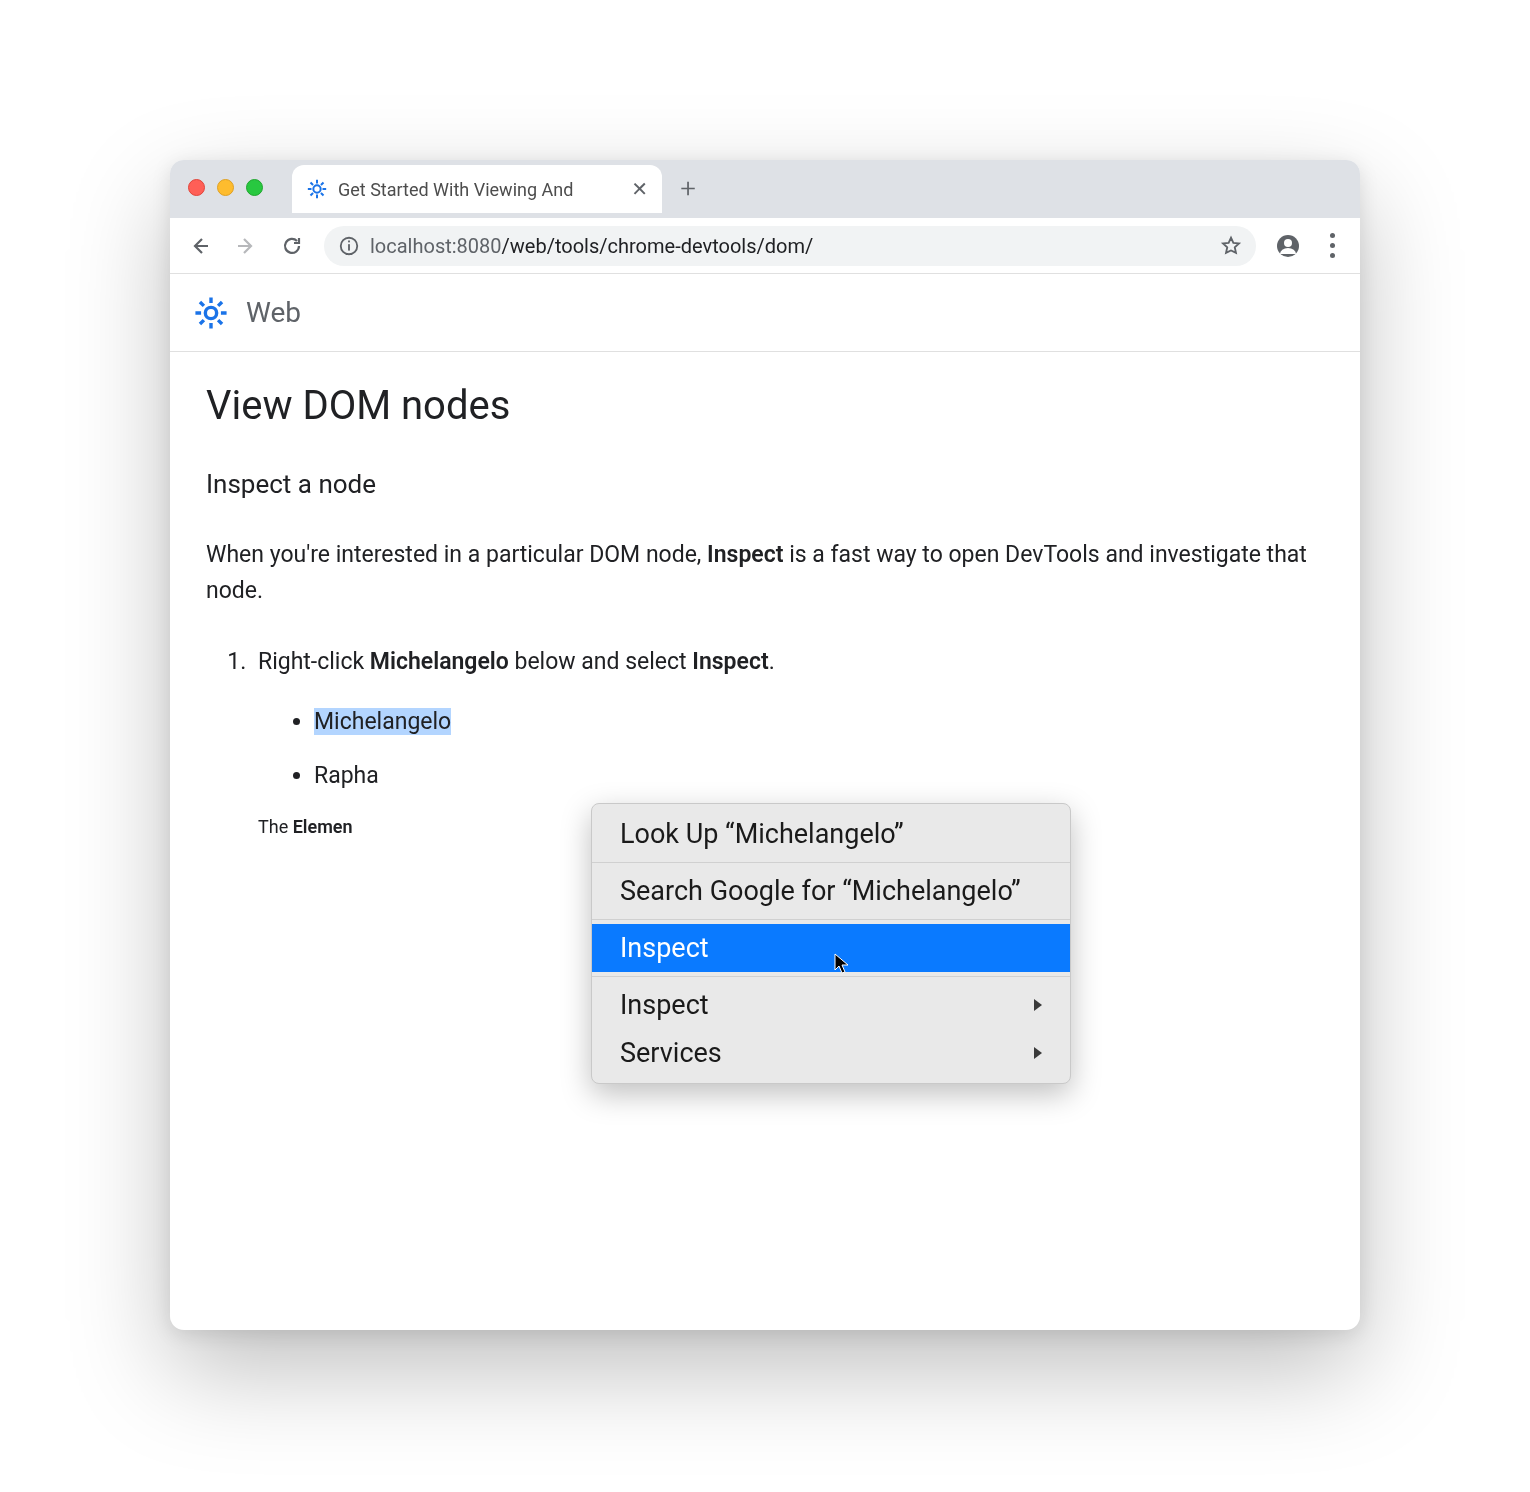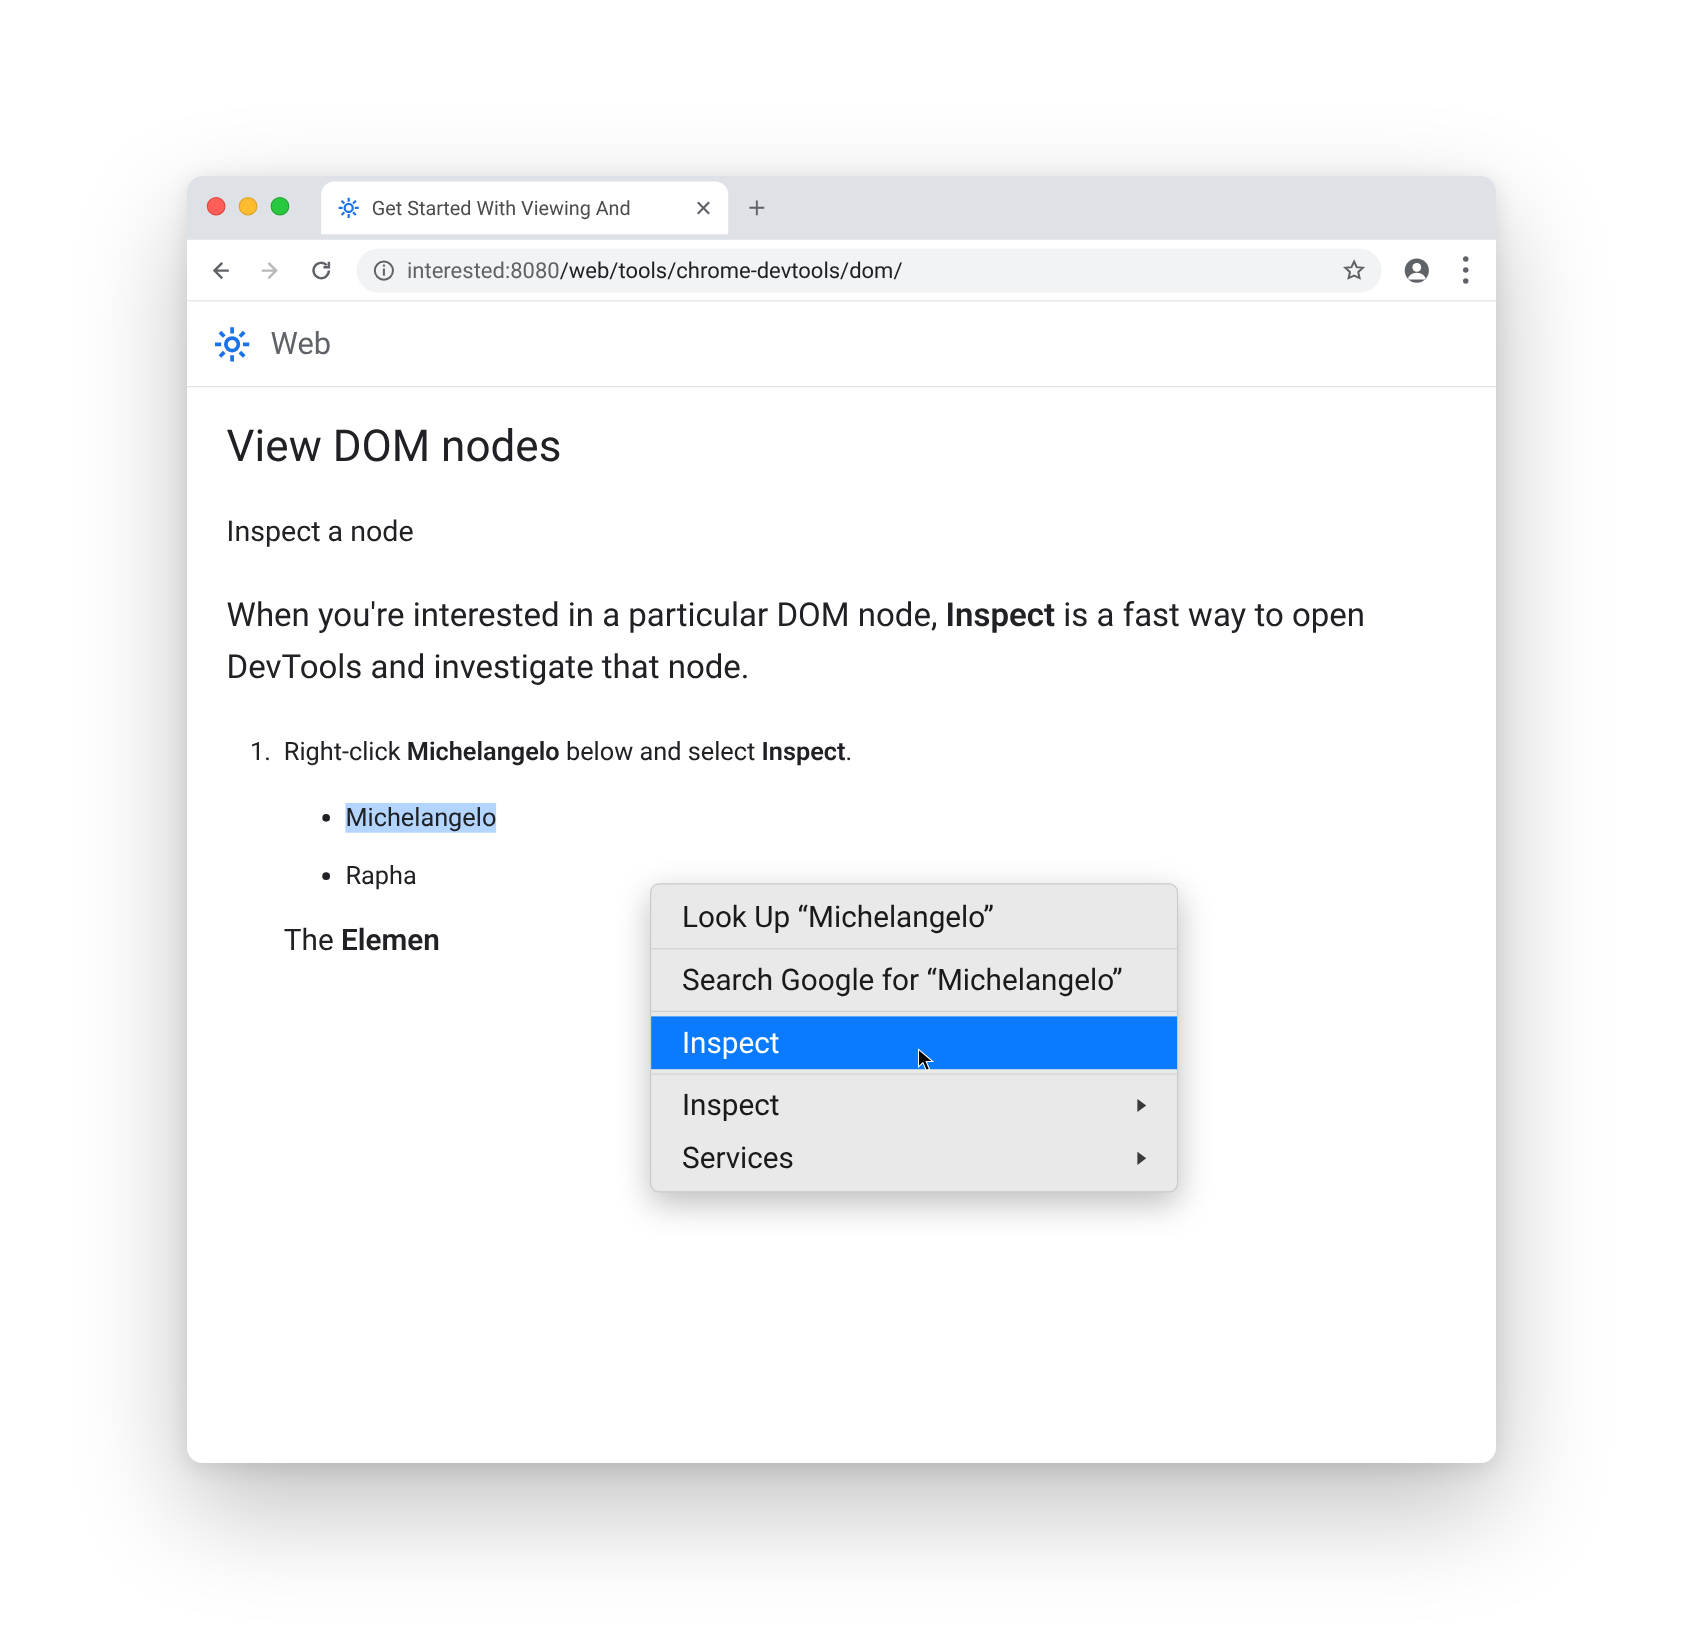--- a/index.html
+++ b/index.html
@@ -73,28 +73,28 @@
     height: 78px; display:flex; align-items:center;
     padding: 0 24px; gap:18px;
     border-bottom: 1px solid #e0e0e0;
   }
   .web-logo { width:34px; height:34px; }
   .app-header .title { font-size:28px; color:#5f6368; font-weight:400; }
   
   .content { padding: 30px 36px; color:#202124; }
   .content h1 { font-size:40px; font-weight:400; margin-bottom:40px; }
   .content h2 { font-size:26px; font-weight:400; margin-bottom:38px; }
-  .content p.lead { font-size:30px; line-height:1.55; margin-bottom:36px; }
+  .content p.lead { font-size:23px; line-height:1.55; margin-bottom:36px; }
   .strong { font-weight:600; }
   .content ol { padding-left: 46px; font-size:23px; line-height:1.55; }
   .content ol > li { padding-left: 6px; margin-bottom: 18px; }
   .content ul { list-style: disc; padding-left: 56px; margin-top:24px; }
   .content ul li { margin: 18px 0; }
   .highlight { background:#b3d5ff; }
-  .post { margin-top: 20px; font-size:27px; }
+  .post { margin-top: 20px; font-size:18px; }
   
   .context-menu {
     position: absolute;
     left: 421px; top: 643px;
     width: 480px;
     background:#e9e9e9;
     border:1px solid #c9c9c9;
     border-radius:8px;
     box-shadow: 0 10px 30px rgba(0,0,0,0.25);
     padding: 6px 0;
@@ -177,21 +177,21 @@
           <path fill="none" stroke="#5f6368" stroke-width="2.2" d="M19 12 a7 7 0 1 1 -2 -5 M19 4 v5 h-5"></path>
         </svg>
     </div>
     <div class="omnibox">
       <svg class="info-icon" viewBox="0 0 24 24">
           <circle cx="12" cy="12" r="9" fill="none" stroke="#5f6368" stroke-width="2"></circle>
           <rect x="11" y="10" width="2" height="7" fill="#5f6368"></rect>
           <rect x="11" y="6" width="2" height="2" fill="#5f6368"></rect>
         </svg>
       <span class="url-text">
-        <span class="host-port">interested:8080</span><span class="path">/web/tools/chrome-devtools/dom/</span>
+        <span class="host-port">localhost:8080</span><span class="path">/web/tools/chrome-devtools/dom/</span>
       </span>
       <svg class="star" width="22" height="22" viewBox="0 0 24 24">
           <path fill="none" stroke="#5f6368" stroke-width="2" d="M12 3 l2.6 5.6 6.1 .6 -4.6 4.2 1.3 6 L12 16.9 6.6 19.4 l1.3-6 L3.3 9.2 l6.1-.6 z"></path>
         </svg>
     </div>
     <div class="tb-btn">
       <svg viewBox="0 0 24 24">
           <circle cx="12" cy="12" r="11" fill="#5f6368"></circle>
           <circle cx="12" cy="9" r="4" fill="#fff"></circle>
           <path d="M4 20 a8 6 0 0 1 16 0 z" fill="#fff"></path>

